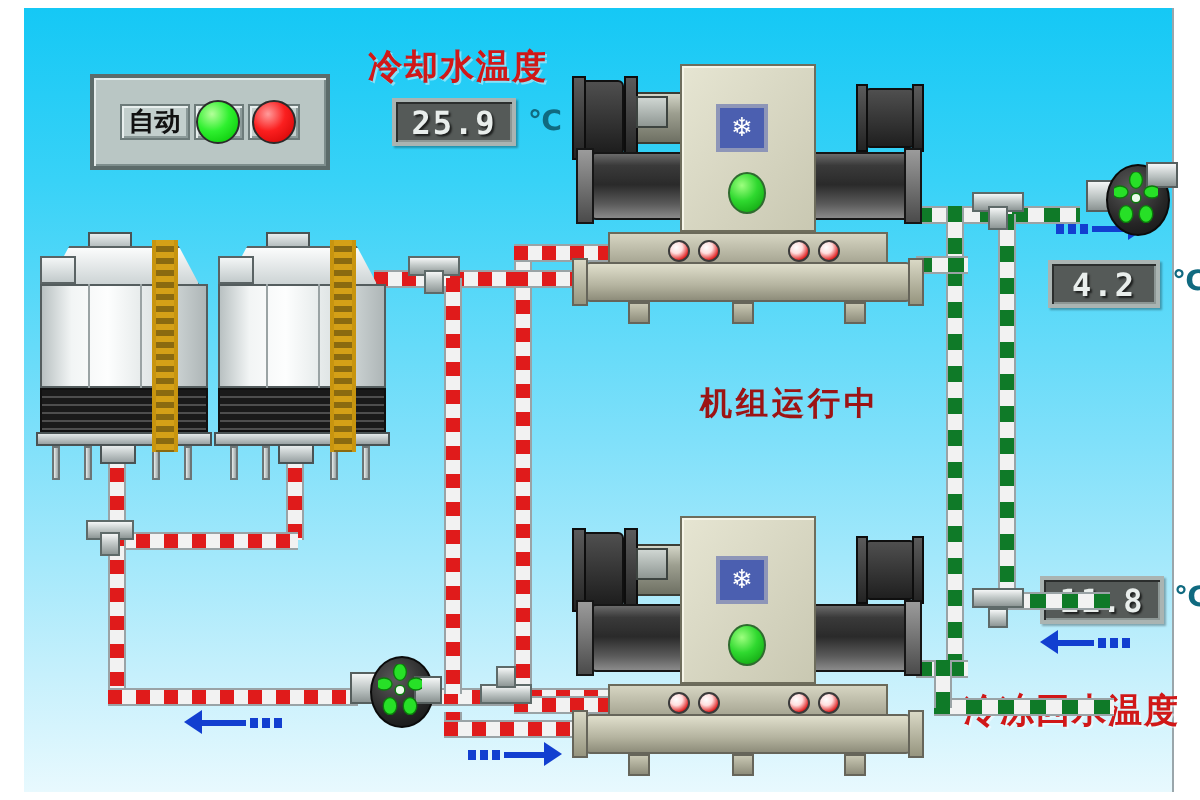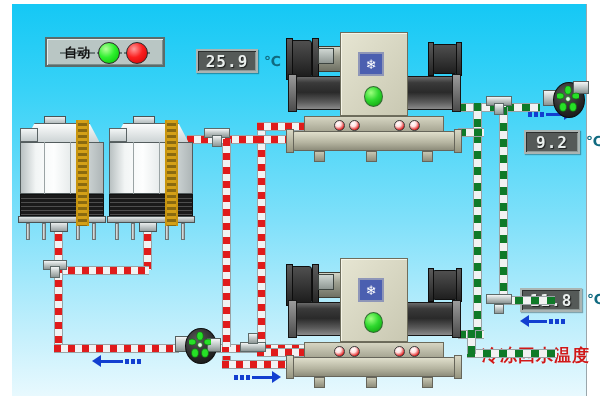--- a/index.html
+++ b/index.html
@@ -9,24 +9,24 @@
   #stage{position:relative;width:600px;height:400px;background:#ffffff;}
 
   
   #canvas{position:absolute;left:12px;top:4px;width:574px;height:392px;
           background:linear-gradient(to bottom,#15c8f5 0%,#38d2f7 22%,#7fe0fa 55%,#c6f0fc 85%,#e8f9fe 100%);
           border-right:1px solid #9aa6ab;}
 
   .abs{position:absolute;}
 
   
-  #auto-panel{left:33px;top:33px;width:120px;height:30px;
+  #auto-panel{left:33px;top:33px;width:120px;height:48px;
      background:#b9c6c4;border:2px solid #5c6b6a;
      box-shadow:inset 1px 1px 0 #e4eceb, inset -1px -1px 0 #7d8d8c;
-     display:flex;align-items:flex-start;box-sizing:border-box;padding:13px;}
+     display:flex;align-items:flex-end;box-sizing:border-box;padding:13px;}
   .ap-cell{height:100%;border:1px solid #6d7b7a;box-sizing:border-box;
      background:#c3cfcd;display:flex;align-items:center;justify-content:center;
      box-shadow:inset 1px 1px 0 #e8efee, inset -1px -1px 0 #8c9a99;}
   #auto-label{width:46px;font-size:13px;font-weight:bold;color:#111;letter-spacing:0px;}
   .lamp-cell{width:34px;margin-left:2px;}
   .lamp{width:20px;height:20px;border-radius:50%;border:1px solid #2b2b2b;}
   #lamp-green{background:radial-gradient(circle at 35% 30%,#b4ff9a 0%,#2ff02f 45%,#00c000 100%);}
   #lamp-red{background:radial-gradient(circle at 35% 30%,#ff9b9b 0%,#fb1f1f 45%,#cc0000 100%);}
 
   
@@ -180,36 +180,38 @@
     <div id="auto-panel" class="abs">
       <div class="ap-cell" id="auto-label">自动</div>
       <div class="ap-cell lamp-cell">
         <div class="lamp" id="lamp-green"></div>
       </div>
       <div class="ap-cell lamp-cell">
         <div class="lamp" id="lamp-red"></div>
       </div>
     </div>
 
+    <div class="abs zh-label" id="label-cooling">冷却水温度</div>
     <div class="abs disp" id="disp-cooling">
       <span>25.9</span>
     </div>
     <div class="abs degc" id="degc-1">℃</div>
 
     <div class="abs disp" id="disp-chwout">
-      <span>9.2</span>
+      <span>4.2</span>
     </div>
     <div class="abs degc" id="degc-2">℃</div>
 
     <div class="abs zh-label" id="label-chw-ret">冷冻回水温度</div>
     <div class="abs disp" id="disp-chwret">
       <span>11.8</span>
     </div>
     <div class="abs degc" id="degc-3">℃</div>
 
+    <div class="abs" id="unit-status">机组运行中</div>
 
     <div class="abs pipe-r-v" style="left:42px;top:216px;height:86px;"></div>
 
     <div class="abs pipe-r-v" style="left:131px;top:216px;height:50px;"></div>
 
     <div class="abs pipe-r-h" style="left:42px;top:262px;width:95px;"></div>
 
     <div class="abs pipe-r-v" style="left:42px;top:262px;height:82px;"></div>
 
     <div class="abs pipe-r-h" style="left:42px;top:340px;width:125px;"></div>

